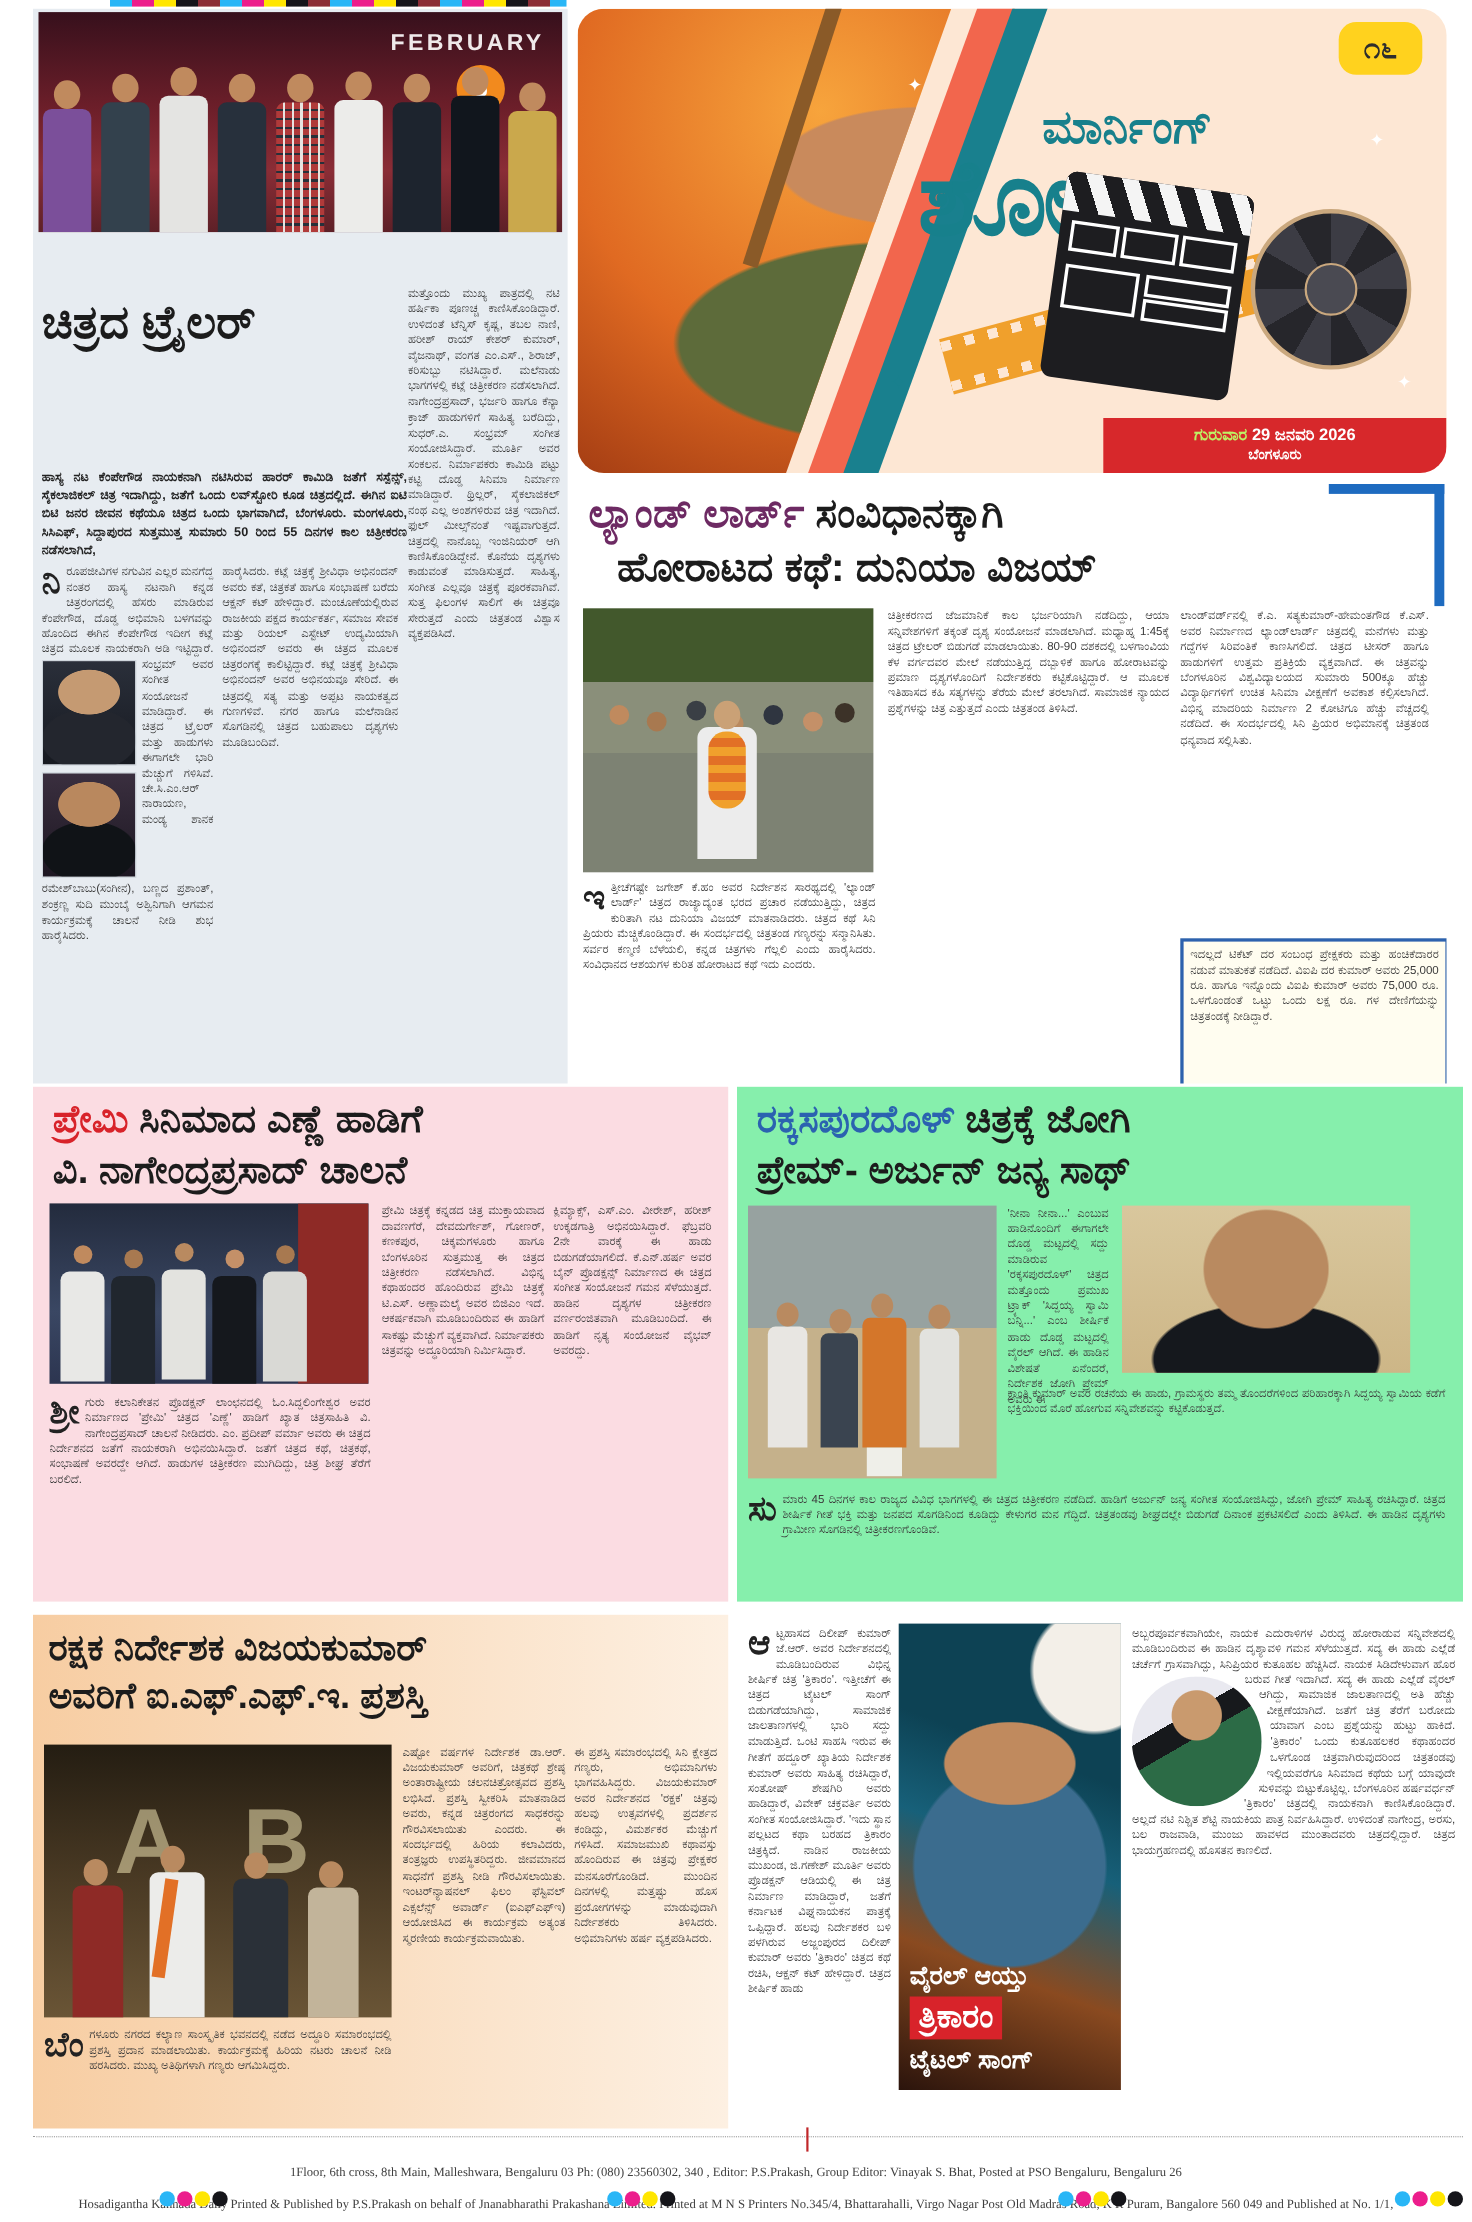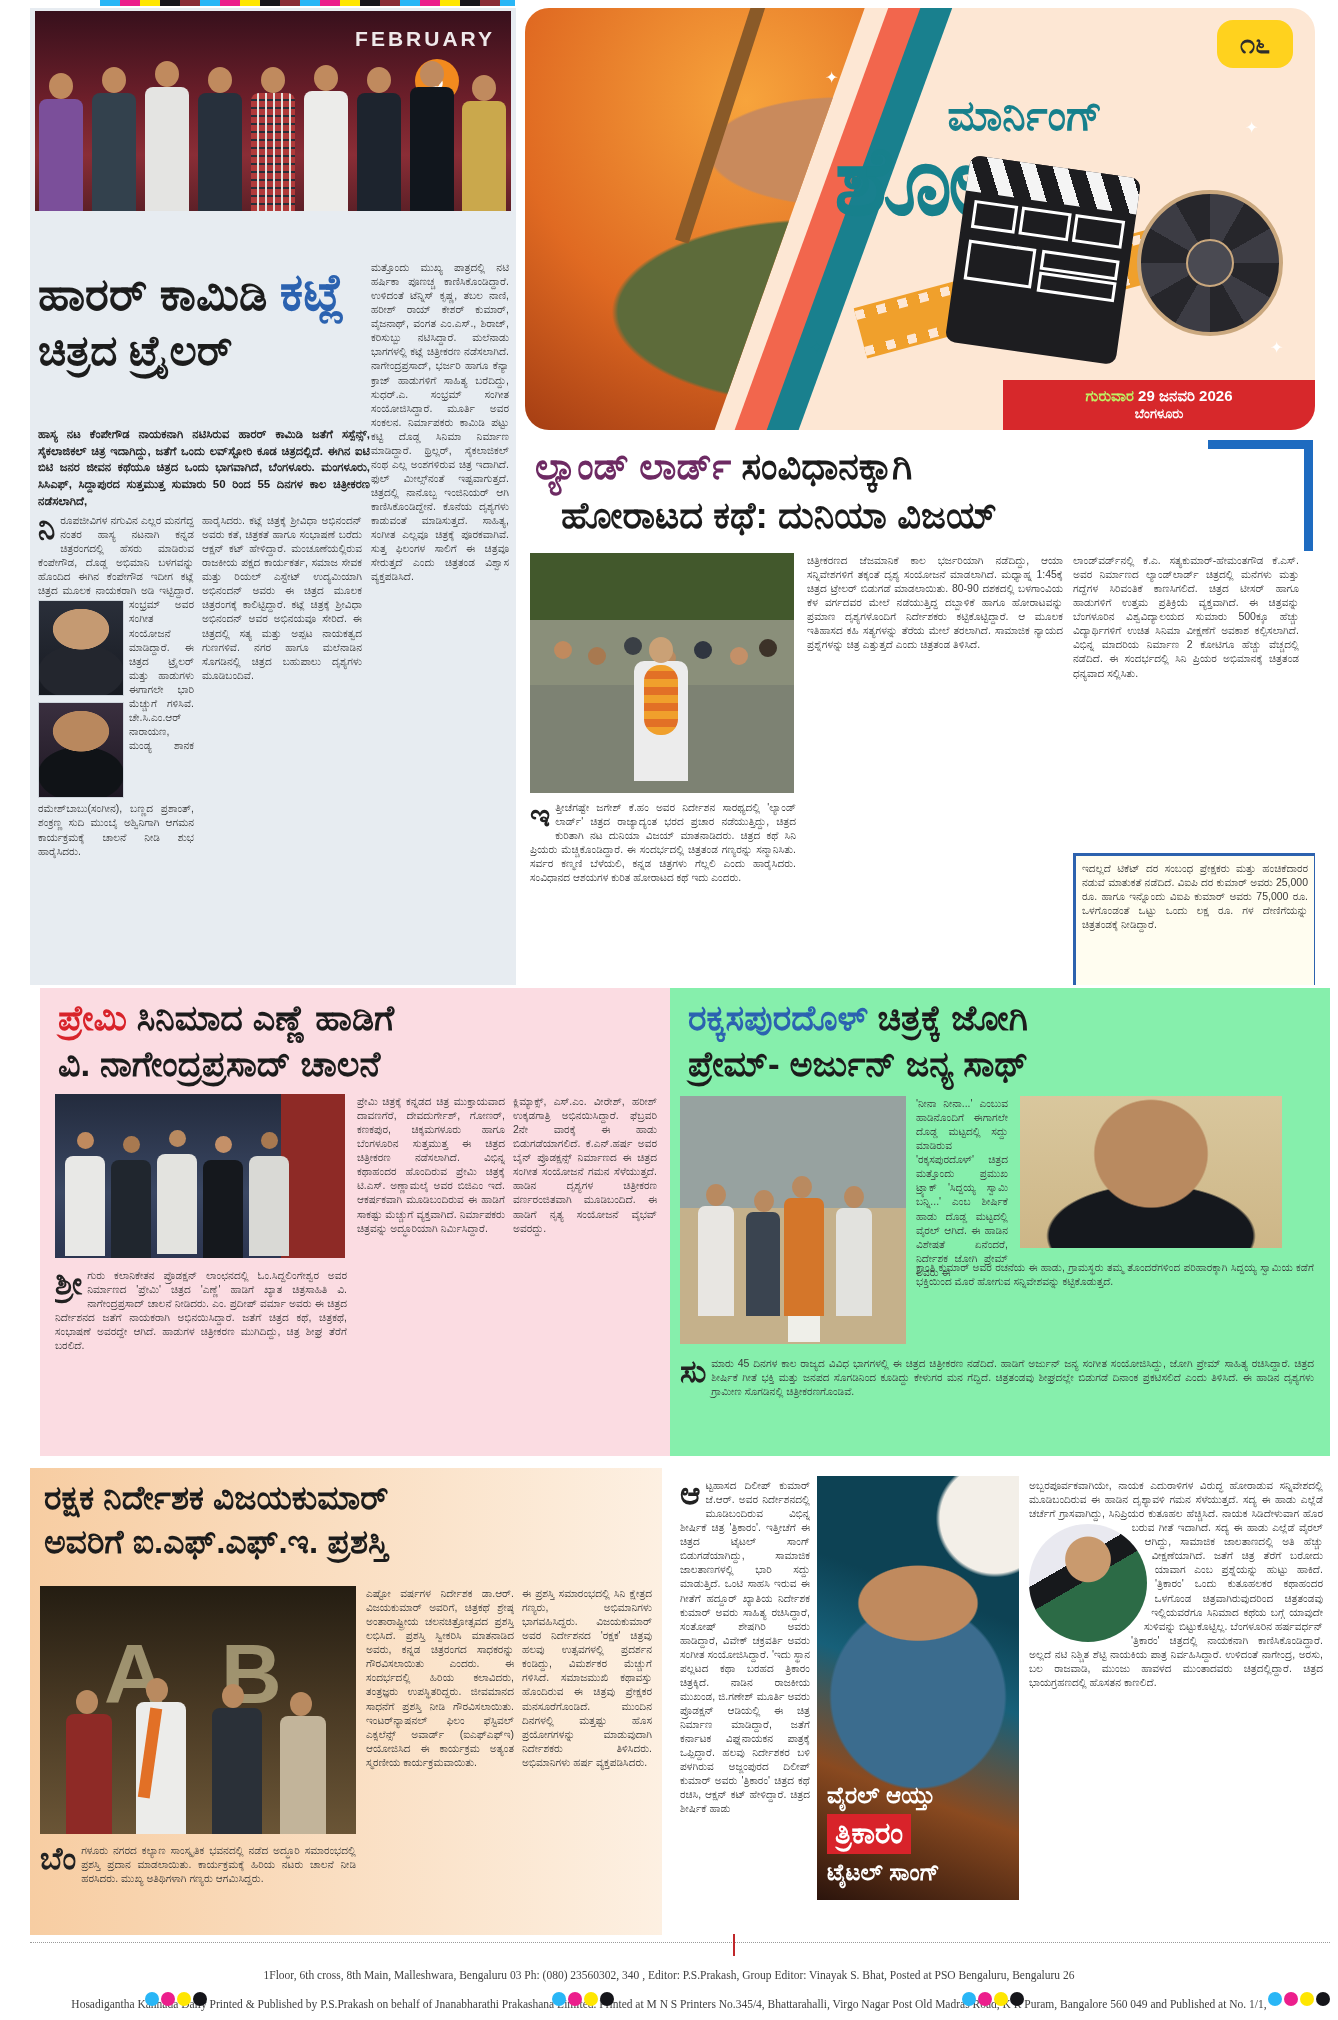--- a/index.html
+++ b/index.html
@@ -88,21 +88,21 @@
     background:linear-gradient(180deg,#42582c 0 28%,#8a8f7a 28% 55%,#7d8273 55% 100%);}
   .crowd{position:absolute;left:24px;top:88px;width:18px;height:18px;border-radius:50%;background:#c08a5e;
     box-shadow:34px 6px 0 #a87950,70px -4px 0 #3a3f45,104px 8px 0 #b98a60,140px 0 0 #2f3540,176px 6px 0 #c49068,205px -2px 0 #3c3228;}
   .elder{position:absolute;left:104px;top:108px;width:54px;height:120px;background:#ececec;border-radius:10px 10px 0 0;}
   .elder::before{content:"";position:absolute;top:-24px;left:15px;width:24px;height:26px;border-radius:50%;background:#caa176;}
   .elder::after{content:"";position:absolute;top:4px;left:10px;width:34px;height:70px;border-radius:16px;
     background:repeating-linear-gradient(0deg,#f0a02c 0 8px,#e27026 8px 16px);}
   .hl-box{position:absolute;left:548px;top:415px;width:226px;height:122px;border:3px solid #2d62ae;
     background:#fffdf0;padding:5px 6px;font-size:10.5px;line-height:1.34;color:#3b3b3b;text-align:justify;overflow:hidden;}
   
-  .secD{left:30px;top:988px;width:632px;height:468px;background:#fbdce2;margin-left:10px;}
+  .secD{left:30px;top:988px;width:632px;height:468px;background:#fbdce2;}
   .pr-h{position:absolute;left:18px;top:10px;width:600px;}
   .pr-h .l1{font-size:35px;} .pr-h .l2{font-size:35px;margin-top:7px;}
   .ph-premi{position:absolute;left:15px;top:106px;width:290px;height:164px;overflow:hidden;
     background:linear-gradient(180deg,#232b3d,#3a4763 60%,#2c3550);}
   .ph-premi .ban{position:absolute;right:0;top:0;width:64px;height:100%;background:#8e2a26;}
   .ph-premi .h{position:absolute;left:22px;top:38px;width:17px;height:17px;border-radius:50%;background:#c08a5e;
     box-shadow:46px 4px 0 #a87950,92px -2px 0 #b98a60,138px 4px 0 #c49068,184px 0 0 #a87950;}
   .ph-premi .t{position:absolute;left:10px;top:62px;width:40px;height:100px;background:#e8e8e6;border-radius:8px 8px 0 0;
     box-shadow:46px 4px 0 #20262e,92px -2px 0 #e3e3df,138px 4px 0 #15181d,184px 0 0 #d9d9d5;}
   
@@ -178,21 +178,20 @@
           <div class="person"></div>
         <div class="person"></div>
           <div class="person"></div>
           <div class="person"></div>
         <div class="person"></div>
           <div class="person"></div>
           <div class="person"></div>
       </div>
     </div>
     <div class="katle-h">
-      <div class="hl l1"><span>ಹಾರರ್ ಕಾಮಿಡಿ </span><span class="blue">ಕಟ್ಲೆ</span></div>
       <div class="hl l2">ಚಿತ್ರದ ಟ್ರೈಲರ್</div>
     </div>
     <div class="katle-intro">ಹಾಸ್ಯ ನಟ ಕೆಂಪೇಗೌಡ ನಾಯಕನಾಗಿ ನಟಿಸಿರುವ ಹಾರರ್ ಕಾಮಿಡಿ ಜತೆಗೆ ಸಸ್ಪೆನ್ಸ್, ಸೈಕಲಾಜಿಕಲ್ ಚಿತ್ರ ಇದಾಗಿದ್ದು, ಜತೆಗೆ ಒಂದು ಲವ್‌ಸ್ಟೋರಿ ಕೂಡ ಚಿತ್ರದಲ್ಲಿದೆ. ಈಗಿನ ಐಟಿ ಬಿಟಿ ಜನರ ಜೀವನ ಕಥೆಯೂ ಚಿತ್ರದ ಒಂದು ಭಾಗವಾಗಿದೆ, ಬೆಂಗಳೂರು. ಮಂಗಳೂರು, ಸಿಸಿಎಫ್, ಸಿದ್ದಾಪುರದ ಸುತ್ತಮುತ್ತ ಸುಮಾರು 50 ರಿಂದ 55 ದಿನಗಳ ಕಾಲ ಚಿತ್ರೀಕರಣ ನಡೆಸಲಾಗಿದೆ,</div>
     <div class="col" style="left:8px;top:505px;width:156px;height:462px;">
       <span class="dc">ನಿ</span><span>ರೂಪಜೀವಿಗಳ ನಗುವಿನ ಎಲ್ಲರ ಮನಗೆದ್ದ ನಂತರ ಹಾಸ್ಯ ನಟನಾಗಿ ಕನ್ನಡ ಚಿತ್ರರಂಗದಲ್ಲಿ ಹೆಸರು ಮಾಡಿರುವ ಕೆಂಪೇಗೌಡ, ದೊಡ್ಡ ಅಭಿಮಾನಿ ಬಳಗವನ್ನು ಹೊಂದಿದ ಈಗಿನ ಕೆಂಪೇಗೌಡ ಇದೀಗ ಕಟ್ಲೆ ಚಿತ್ರದ ಮೂಲಕ ನಾಯಕರಾಗಿ ಅಡಿ ಇಟ್ಟಿದ್ದಾರೆ.</span>
       <span class="pimg"></span>
       <span class="pimg p2"></span>
       <span>ಸಂಭ್ರಮ್ ಅವರ ಸಂಗೀತ ಸಂಯೋಜನೆ ಮಾಡಿದ್ದಾರೆ. ಈ ಚಿತ್ರದ ಟ್ರೈಲರ್ ಮತ್ತು ಹಾಡುಗಳು ಈಗಾಗಲೇ ಭಾರಿ ಮೆಚ್ಚುಗೆ ಗಳಿಸಿವೆ. ಚೇ.ಸಿ.ಎಂ.ಆರ್ ನಾರಾಯಣ, ಮಂಡ್ಯ ಶಾನಕ ರಮೇಶ್‌ಬಾಬು(ಸಂಗೀನ), ಬಣ್ಣದ ಪ್ರಶಾಂತ್, ಶಂಕ್ರಣ್ಣ ಸುದಿ ಮುಂಬೈ ಅಶ್ವಿನಿಗಾಗಿ ಆಗಮನ ಕಾರ್ಯಕ್ರಮಕ್ಕೆ ಚಾಲನೆ ನೀಡಿ ಶುಭ ಹಾರೈಸಿದರು.</span>
     </div>
     <div class="col" style="left:172px;top:505px;width:160px;height:462px;">ಹಾರೈಸಿದರು. ಕಟ್ಲೆ ಚಿತ್ರಕ್ಕೆ ಶ್ರೀವಿಧಾ ಅಭಿನಂದನ್ ಅವರು ಕತೆ, ಚಿತ್ರಕತೆ ಹಾಗೂ ಸಂಭಾಷಣೆ ಬರೆದು ಆಕ್ಷನ್ ಕಟ್ ಹೇಳಿದ್ದಾರೆ. ಮಂಚೂಣೆಯಲ್ಲಿರುವ ರಾಜಕೀಯ ಪಕ್ಷದ ಕಾರ್ಯಕರ್ತ, ಸಮಾಜ ಸೇವಕ ಮತ್ತು ರಿಯಲ್ ಎಸ್ಟೇಟ್ ಉದ್ಯಮಿಯಾಗಿ ಅಭಿನಂದನ್ ಅವರು ಈ ಚಿತ್ರದ ಮೂಲಕ ಚಿತ್ರರಂಗಕ್ಕೆ ಕಾಲಿಟ್ಟಿದ್ದಾರೆ. ಕಟ್ಲೆ ಚಿತ್ರಕ್ಕೆ ಶ್ರೀವಿಧಾ ಅಭಿನಂದನ್ ಅವರ ಅಭಿನಯವೂ ಸೇರಿದೆ. ಈ ಚಿತ್ರದಲ್ಲಿ ಸತ್ಯ ಮತ್ತು ಅಪ್ಪಟ ನಾಯಕತ್ವದ ಗುಣಗಳಿವೆ. ನಗರ ಹಾಗೂ ಮಲೆನಾಡಿನ ಸೊಗಡಿನಲ್ಲಿ ಚಿತ್ರದ ಬಹುಪಾಲು ದೃಶ್ಯಗಳು ಮೂಡಿಬಂದಿವೆ.</div>

